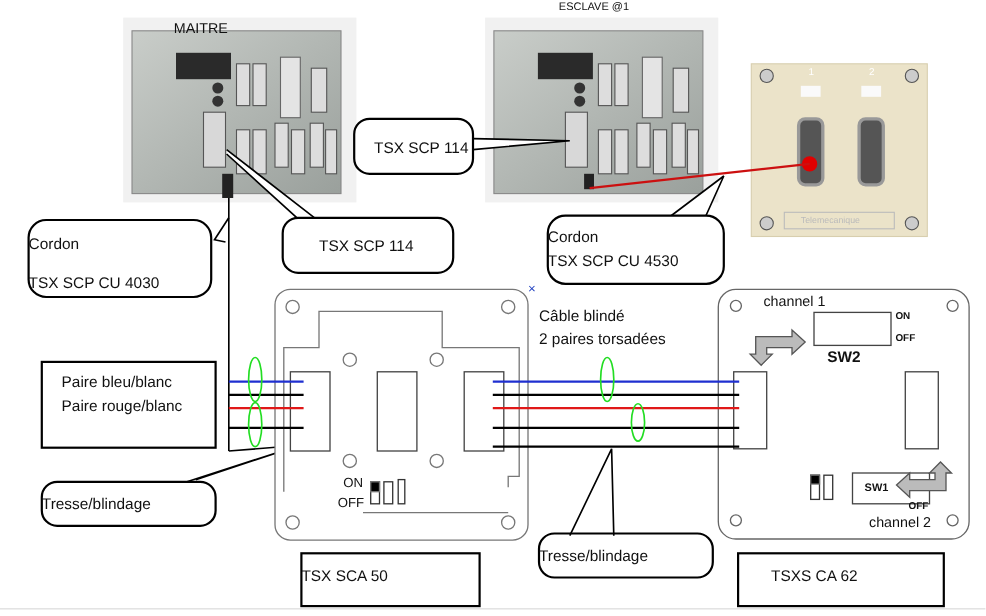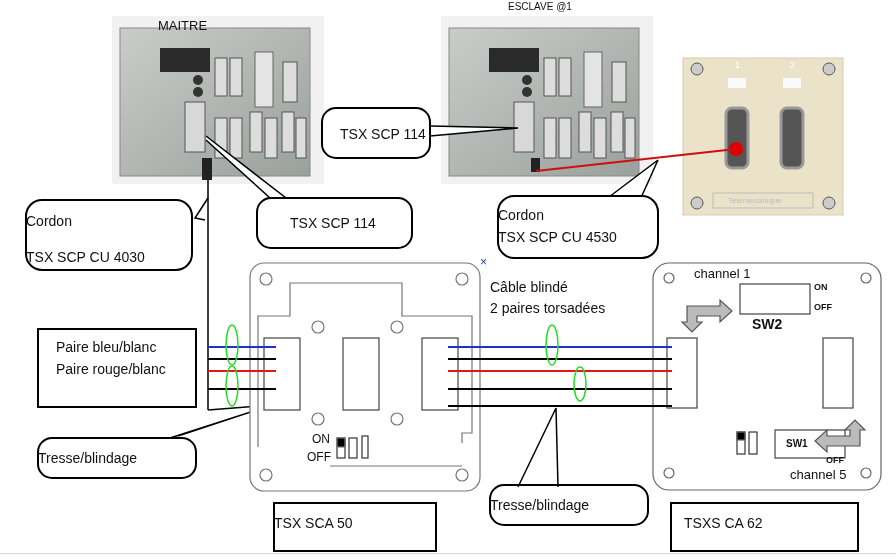--- a/index.html
+++ b/index.html
@@ -175,26 +175,26 @@
 <div class="lbl ctr" style="left:498px;top:229px;width:156px;">TSX SCP CU 4530</div>
 <div class="lbl ctr" style="left:38px;top:450px;width:158px;">Tresse/blindage</div>
 <div class="lbl ctr" style="left:490px;top:497px;width:158px;">Tresse/blindage</div>
 
 <div class="lbl" style="left:56px;top:339px;">Paire bleu/blanc</div>
 <div class="lbl" style="left:56px;top:361px;">Paire rouge/blanc</div>
 <div class="lbl ctr" style="left:490px;top:279px;width:150px;">Câble blindé</div>
 <div class="lbl ctr" style="left:490px;top:300px;width:150px;">2 paires torsadées</div>
 
 <div class="lbl ctr" style="left:274px;top:515px;width:136px;">TSX SCA 50</div>
-<div class="lbl ctr" style="left:684px;top:515px;width:187px;">TSXS CA 62</div>
+<div class="lbl ctr" style="left:701px;top:515px;width:187px;">TSXS CA 62</div>
 <div class="lbl" style="left:312px;top:432px;font-size:12px;">ON</div>
 <div class="lbl" style="left:307px;top:450px;font-size:12px;">OFF</div>
 <div class="lbl" style="left:480px;top:255px;font-size:12px;color:#2040c0;">×</div>
 
 <div class="lbl" style="left:678px;top:266px;font-size:13px;margin-left:16px;">channel 1</div>
-<div class="lbl" style="left:790px;top:467px;font-size:13px;">channel 5</div>
+<div class="lbl" style="left:790px;top:467px;font-size:13px;">channel 2</div>
 <div class="lbl" style="left:752px;top:316px;font-size:14px;font-weight:bold;">SW2</div>
 <div class="lbl" style="left:786px;top:417px;font-size:10px;font-weight:bold;margin-top:21px;">SW1</div>
 <div class="lbl" style="left:814px;top:282px;font-size:9px;font-weight:bold;">ON</div>
 <div class="lbl" style="left:814px;top:302px;font-size:9px;font-weight:bold;">OFF</div>
 <div class="lbl" style="left:826px;top:455px;font-size:9px;font-weight:bold;">OFF</div>
 
 <div class="bottomline"></div>
 
 </body></html>

